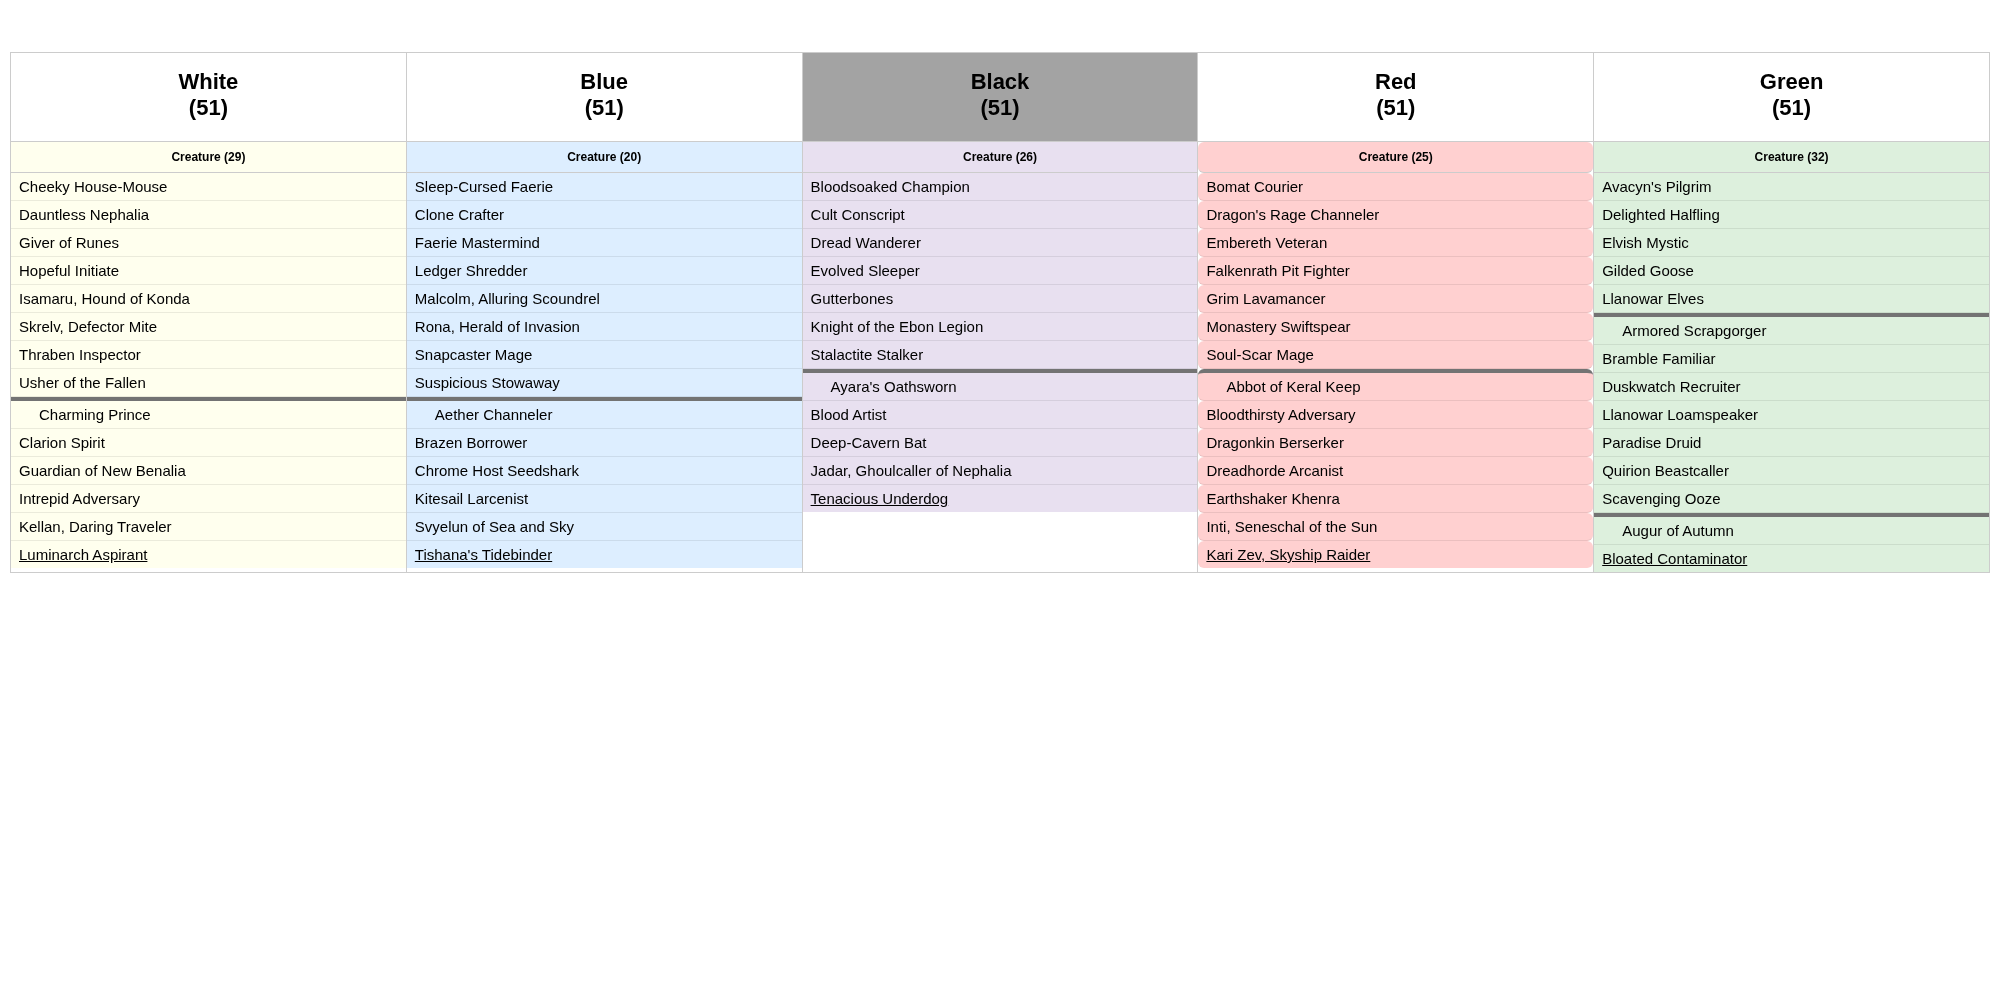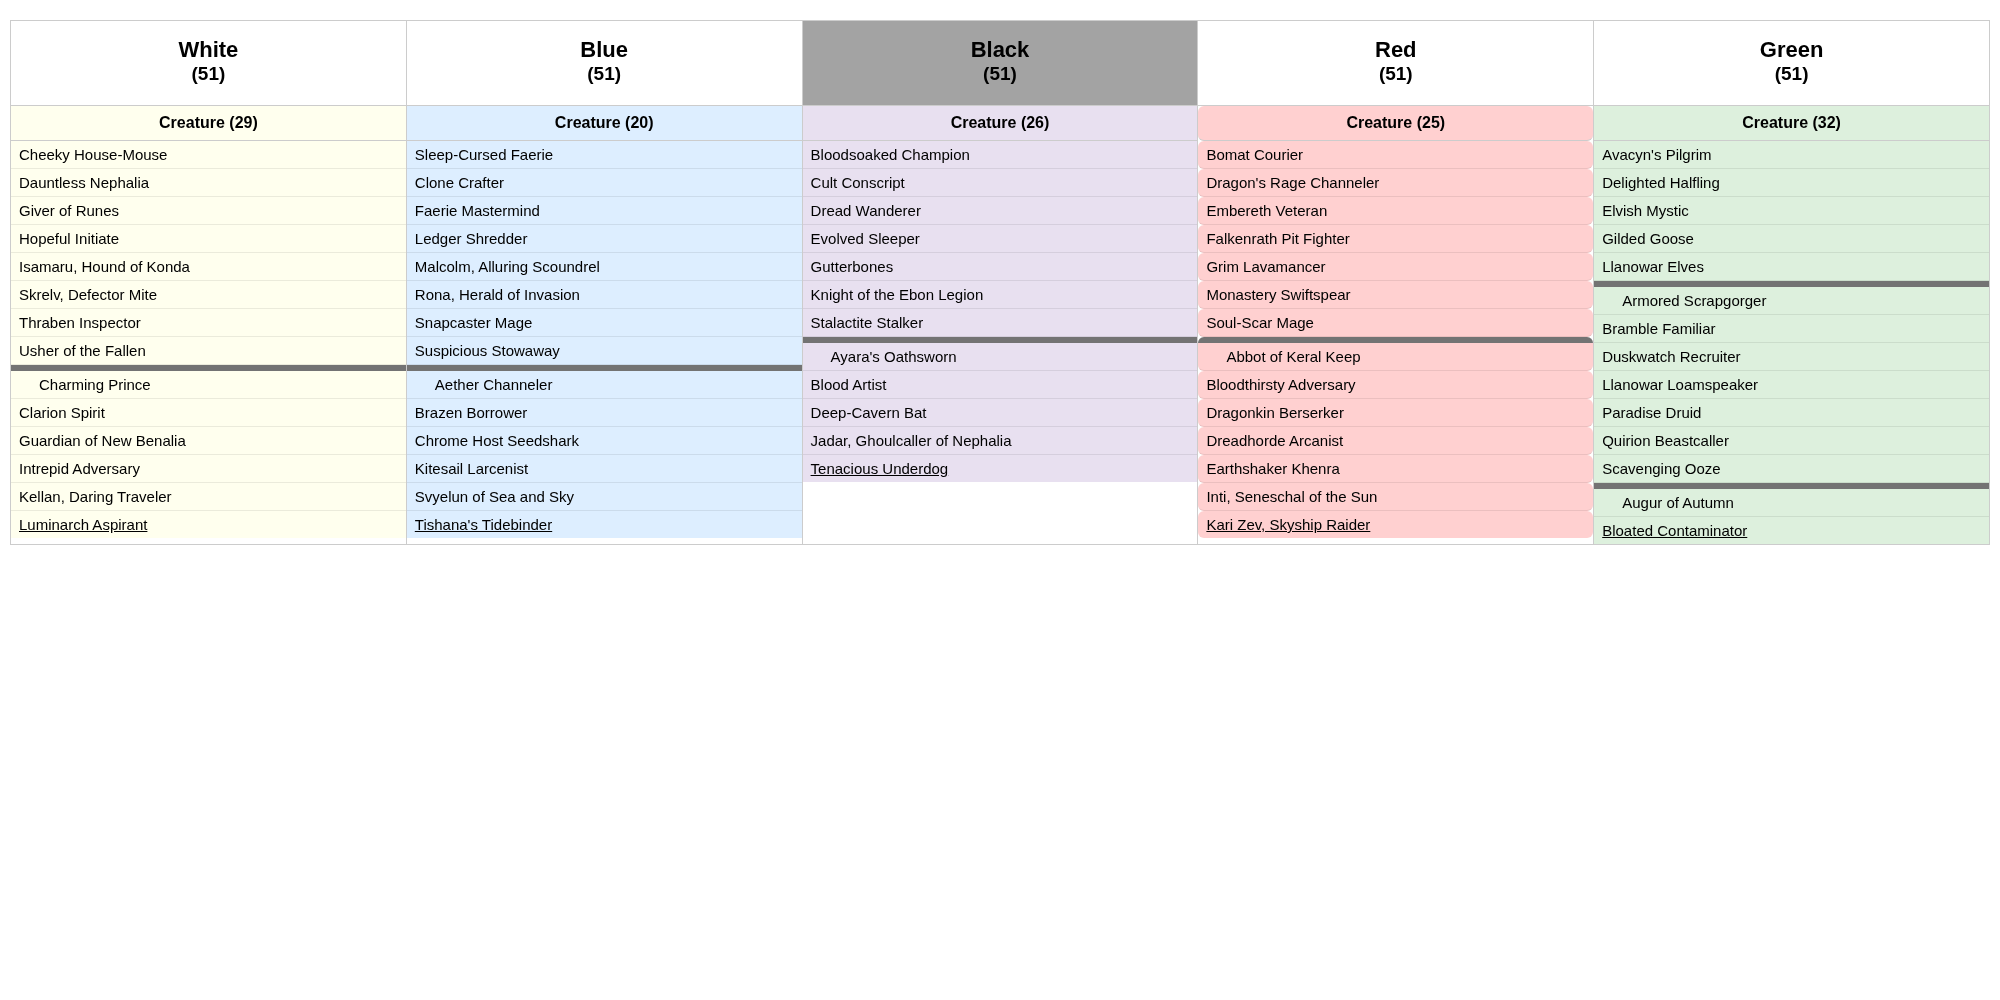--- a/index.html
+++ b/index.html
@@ -5,20 +5,21 @@
     * { box-sizing: border-box; margin: 0; padding: 0; }
     body {
       font-family: Arial, sans-serif;
       background: #fff;
       width: 2000px;
       min-height: 1000px;
     }
     .page-container {
       width: 2000px;
       padding: 20px 10px;
+      margin-top: 32px;
     }
     .columns-wrapper {
       display: flex;
       width: 100%;
       gap: 0;
     }
     .column {
       flex: 1;
       display: flex;
       flex-direction: column;
@@ -31,26 +32,26 @@
       text-align: center;
       padding: 16px 8px 20px;
       font-weight: bold;
       font-size: 22px;
       background: #fff;
       border-bottom: 1px solid #ccc;
     }
     .column-header .count {
       display: block;
       font-weight: bold;
-      font-size: 19px;
+      font-size: 22px;
     }
     .section-header {
       text-align: center;
       font-weight: bold;
-      font-size: 16px;
+      font-size: 12px;
       padding: 8px 4px;
       border-bottom: 1px solid #ccc;
     }
     .card-list {
       list-style: none;
     }
     .card-item {
       font-size: 15px;
       padding: 5px 8px;
       border-bottom: 1px solid rgba(0,0,0,0.08);
@@ -86,21 +87,21 @@
     .col-red .column-header { background: #fff; }
 
     .col-green .section-header,
     .col-green .card-item {
       background: #ddf0dd;
     }
     .col-green .column-header { background: #fff; }
 
     
     .card-item.divider {
-      border-top: 6px solid #737373;
+      border-top: 4px solid #737373;
       padding-left: 28px;
     }
   </style>
 </head>
 <body>
 
 <div class="page-container">
   <div class="columns-wrapper">
       <div class="column col-white">
         <div class="column-header"><span>White</span><span class="count">(51)</span></div>

